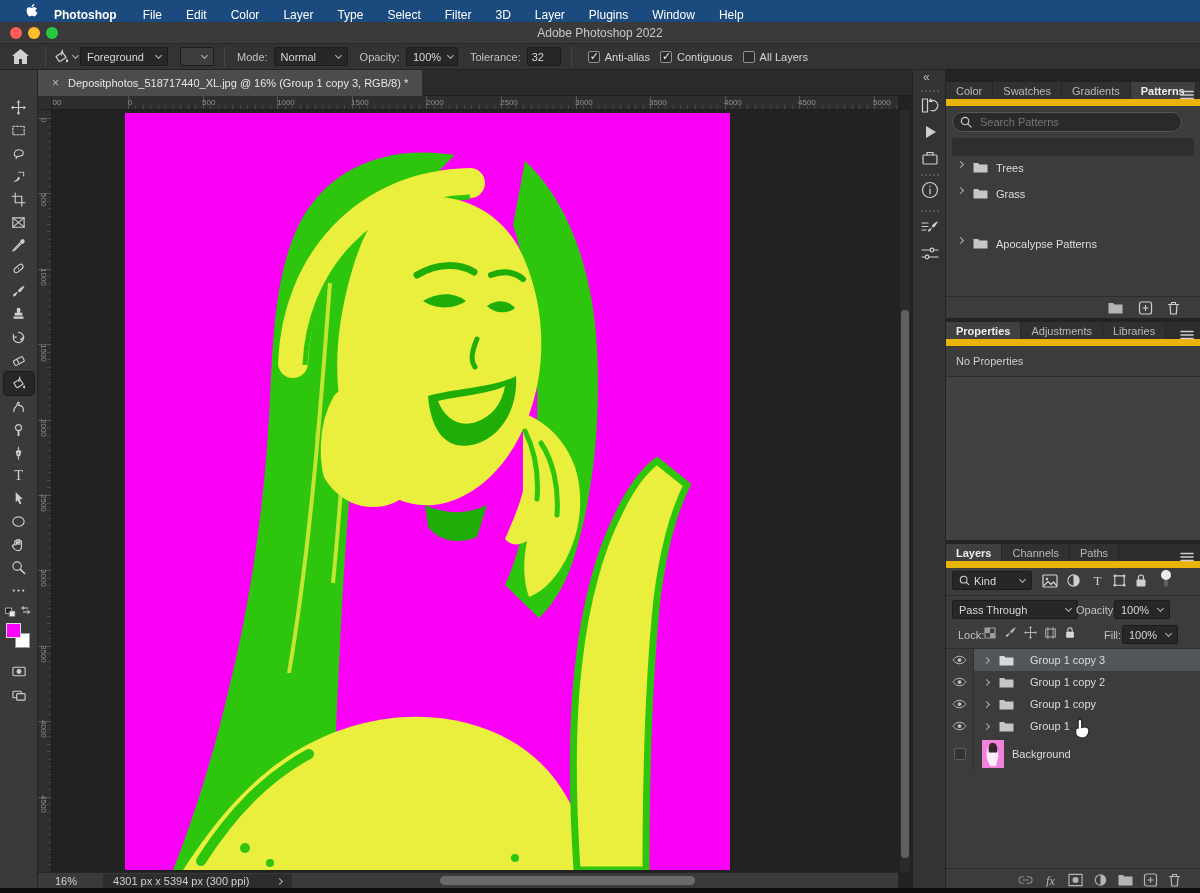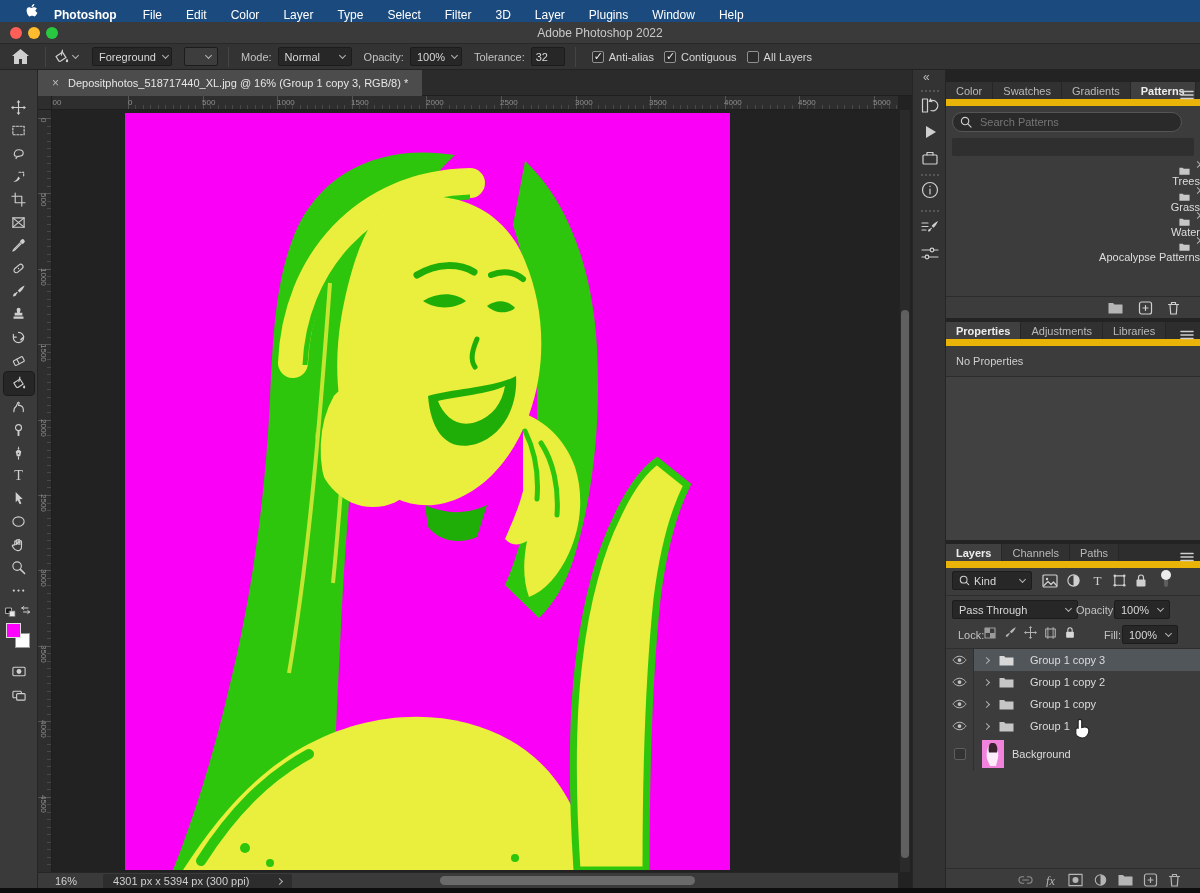--- a/index.html
+++ b/index.html
@@ -59,21 +59,21 @@
   .railico{position:absolute;left:7px;width:20px;height:20px;}
   .grip{position:absolute;left:8px;width:18px;height:2px;border-top:2px dotted #565656;}
   
   .panel{background:#3c3c3c;position:absolute;left:946px;width:254px;}
   .tabrow{position:absolute;left:0;top:0;width:100%;height:24px;background:#2d2d2d;display:flex;border-bottom:7px solid #eab308;}
   .ptab{padding:0 10px;display:flex;align-items:center;color:#b9b9b9;background:#313131;border-right:1px solid #262626;}
   .ptab.active{background:#404040;color:#ececec;font-weight:bold;}
   .hamb{position:absolute;right:6px;top:8px;}
   .searchbox{position:absolute;left:6px;top:30px;width:230px;height:20px;background:#2a2a2a;border:1px solid #555;border-radius:10px;display:flex;align-items:center;padding:0 7px;color:#8f8f8f;}
   .searchbox input{background:transparent;border:none;outline:none;color:#bdbdbd;font-size:11px;width:180px;font-family:"Liberation Sans",sans-serif;}
-  .prow{position:absolute;left:0;width:100%;height:25px;display:flex;align-items:flex-end;color:#dedede;flex-direction:column;}
+  .prow{position:absolute;left:0;width:100%;height:25px;display:flex;align-items:flex-start;color:#dedede;}
   .fold{width:15px;height:11px;margin:0 8px 0 10px;}
   .botbar{position:absolute;left:0;width:100%;height:22px;border-top:1px solid #2c2c2c;}
   .smallico{position:absolute;top:4px;width:15px;height:14px;}
   
   .lrow{position:absolute;left:0;width:100%;display:flex;align-items:center;color:#dcdcdc;}
   .lrow .hl{position:absolute;left:28px;right:0;top:0;bottom:0;background:#50565a;}
   .eyecell{width:28px;height:100%;display:flex;align-items:center;justify-content:center;border-right:1px solid #2f2f2f;flex:none;}
   .lname{position:relative;margin-left:8px;}
   .tgl{position:relative;width:16px;height:18px;}
   #cursor{left:1072px;top:718px;width:20px;height:22px;z-index:50;}
@@ -117,21 +117,21 @@
       </svg>
     <div class="sep"></div>
     <svg width="18" height="16" viewBox="0 0 16 16" class="ico">
         <g transform="rotate(12 8 8)">
           <path d="M8 2.5l5 5-4.4 4.5a1.5 1.5 0 01-2.2 0L3 8.5 8 3.5z"></path>
           <path d="M8 1v5"></path>
         </g>
         <path fill="#cfcfcf" stroke="none" d="M14 9.5c.7 1 1.2 1.9 1.2 2.6a1.2 1.2 0 01-2.4 0c0-.7.5-1.6 1.2-2.6z"></path>
       </svg>
     <span class="chev" style="margin-left:3px"></span>
-    <div class="dd" style="width:80px;margin-left:14px">
+    <div class="dd" style="width:88px;margin-left:2px">
       <span>Foreground</span>
         <span class="chev"></span>
     </div>
     <div class="dd" style="width:34px;margin-left:12px;background:#3d3d3d">
       <span></span>
         <span class="chev"></span>
     </div>
     <div class="sep" style="margin-left:10px"></div>
     <span class="lbl">Mode:</span>
     <div class="dd" style="width:74px">
@@ -474,27 +474,20 @@
         </svg>
       <span>Trees</span>
     </div>
     <div class="prow" style="top:106px">
       <span class="disc" style="margin-left:12px"></span>
       <svg class="fold" viewBox="0 0 15 11">
           <path fill="#c6c6c6" d="M.5 1h4.5L6.5 2.5h8V10.5H.5z"></path>
         </svg>
       <span>Grass</span>
     </div>
-    <div class="prow" style="top:131px">
-      <span class="disc" style="margin-left:12px"></span>
-      <svg class="fold" viewBox="0 0 15 11">
-          <path fill="#c6c6c6" d="M.5 1h4.5L6.5 2.5h8V10.5H.5z"></path>
-        </svg>
-      <span>Water</span>
-    </div>
     <div class="prow" style="top:156px">
       <span class="disc" style="margin-left:12px"></span>
       <svg class="fold" viewBox="0 0 15 11">
           <path fill="#c6c6c6" d="M.5 1h4.5L6.5 2.5h8V10.5H.5z"></path>
         </svg>
       <span>Apocalypse Patterns</span>
     </div>
     <div class="botbar" style="top:214px">
       <svg class="smallico ico" style="left:162px" viewBox="0 0 15 12">
           <path fill="#b5b5b5" stroke="none" d="M.5 1h4.5L6.5 2.5h8V11.5H.5z"></path>

